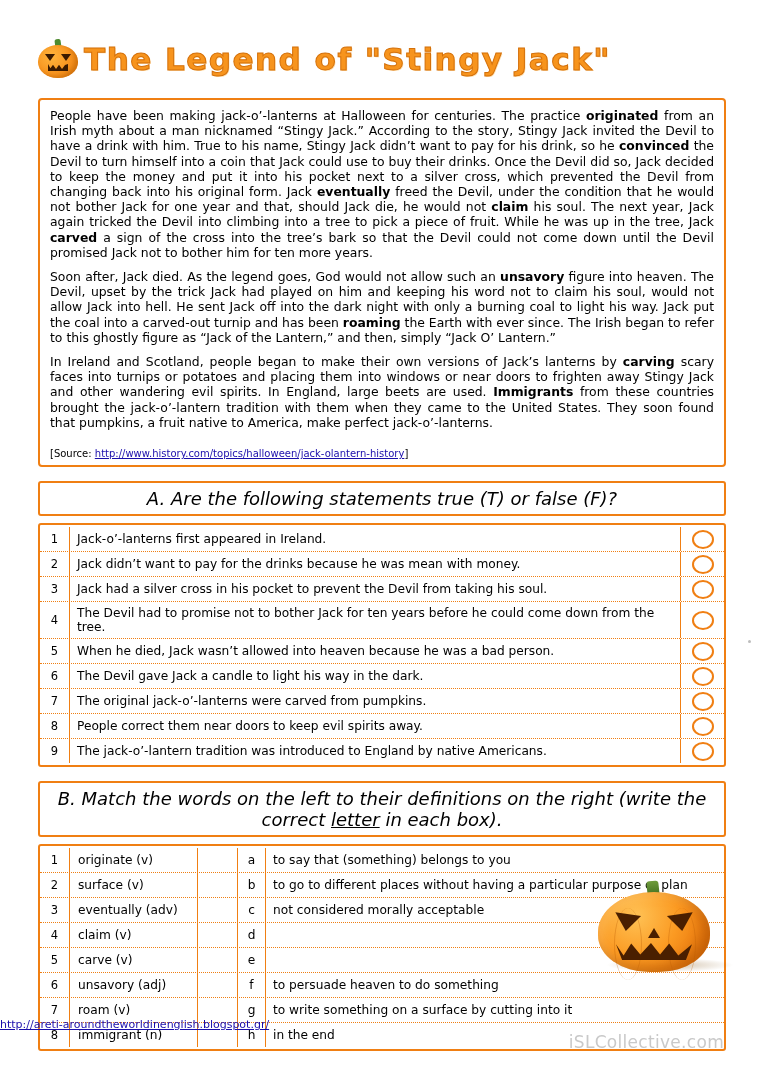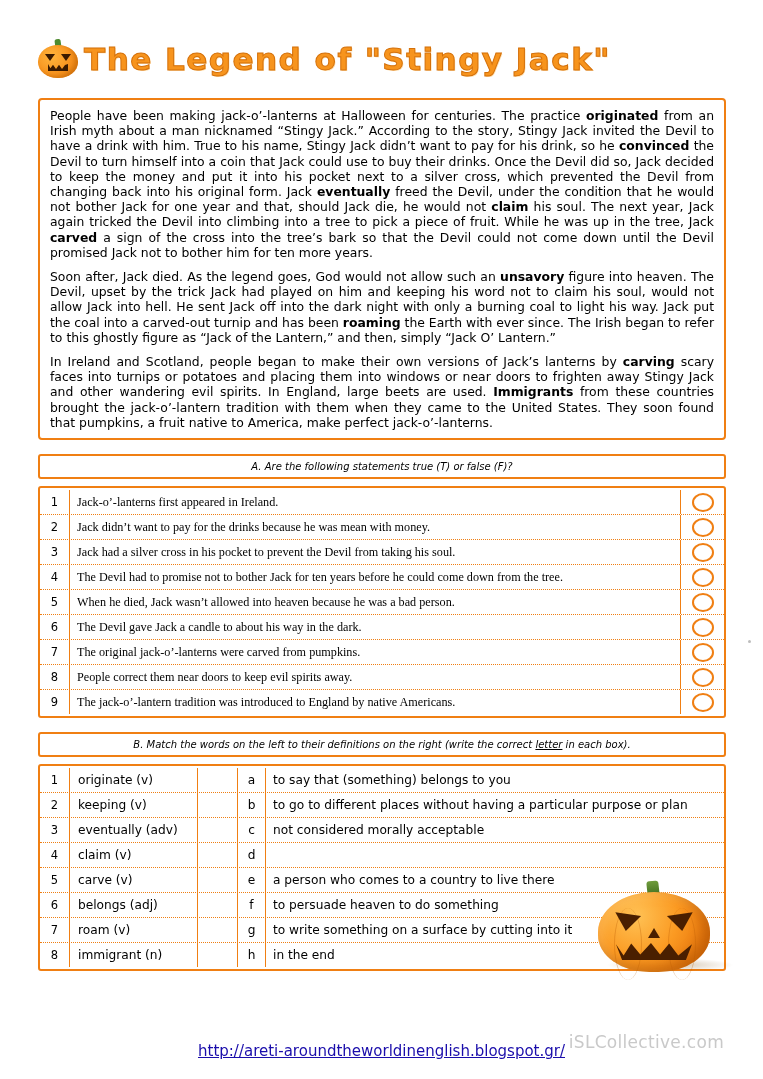--- a/index.html
+++ b/index.html
@@ -89,42 +89,42 @@
     padding: 8px 10px 6px 10px;
     width: 688px;
     box-sizing: border-box;
   }
   .textbox p {
     margin: 0 0 9px 0;
     font-size: 12.4px;
     line-height: 15.2px;
     text-align: justify;
   }
-  .textbox p:last-of-type { margin-bottom: 2px; }
+  .textbox p:last-of-type { margin-bottom: 18px; }
   .source {
     font-size: 10px;
     margin-top: 1px;
   }
   .source a {
     color: #1a0dab;
     text-decoration: underline;
   }
   b { font-weight: bold; }
 
   
   .section {
     margin: 14px 22px 0 38px;
     width: 688px;
     box-sizing: border-box;
   }
   .sec-head {
     border: 2px solid #f07f13;
     border-radius: 3px;
     text-align: center;
-    font-size: 10px;
+    font-size: 18px;
     font-style: italic;
     padding: 5px 4px;
     box-sizing: border-box;
   }
   .sec-head u { text-decoration: underline; }
 
   
   .tbl-a {
     margin-top: 7px;
     border: 2px solid #f07f13;
@@ -151,21 +151,20 @@
     border-right: 1px solid #f07f13;
     box-sizing: border-box;
   }
   .row-a .stmt {
     flex: 1 1 auto;
     font-size: 12.2px;
     line-height: 14px;
     padding: 4px 6px 4px 7px;
     display: flex;
     align-items: center;
-    font-family: Liberation Serif, serif;
   }
   .row-a .ans {
     width: 44px;
     flex: 0 0 44px;
     display: flex;
     align-items: center;
     justify-content: center;
     border-left: 1px solid #f07f13;
     box-sizing: border-box;
   }
@@ -296,23 +295,21 @@
     width: 76px; height: 18px;
     background: #4a1f00;
     clip-path: polygon(0 12%, 10% 75%, 20% 8%, 32% 70%, 46% 5%, 58% 70%, 70% 8%, 82% 75%, 100% 12%, 92% 100%, 8% 100%);
   }
 
   
   .footer-link {
     position: absolute;
     left: 0; right: 0;
     top: 1018px;
-    text-align: center;
-    font-size: 15px;
-    margin-top: 24px;
+    font-size: 11px;
   }
   .footer-link a {
     color: #1a0dab;
     text-decoration: underline;
   }
   .watermark {
     position: absolute;
     right: 39px;
     top: 1032px;
     font-size: 17px;
@@ -342,20 +339,23 @@
       <div class="eye r"></div>
       <div class="mouth"></div>
     </div>
     <div class="title-text">The Legend of "Stingy Jack"</div>
   </div>
 
   <div class="textbox">
     <p id="p1"><span>People have been making jack-o’-lanterns at Halloween for centuries. The practice </span><b>originated</b><span> from an Irish myth about a man nicknamed “Stingy Jack.” According to the story, Stingy Jack invited the Devil to have a drink with him. True to his name, Stingy Jack didn’t want to pay for his drink, so he </span><b>convinced</b><span> the Devil to turn himself into a coin that Jack could use to buy their drinks. Once the Devil did so, Jack decided to keep the money and put it into his pocket next to a silver cross, which prevented the Devil from changing back into his original form. Jack </span><b>eventually</b><span> freed the Devil, under the condition that he would not bother Jack for one year and that, should Jack die, he would not </span><b>claim</b><span> his soul. The next year, Jack again tricked the Devil into climbing into a tree to pick a piece of fruit. While he was up in the tree, Jack </span><b>carved</b><span> a sign of the cross into the tree’s bark so that the Devil could not come down until the Devil promised Jack not to bother him for ten more years.</span></p>
     <p id="p2"><span>Soon after, Jack died. As the legend goes, God would not allow such an </span><b>unsavory</b><span> figure into heaven. The Devil, upset by the trick Jack had played on him and keeping his word not to claim his soul, would not allow Jack into hell. He sent Jack off into the dark night with only a burning coal to light his way. Jack put the coal into a carved-out turnip and has been </span><b>roaming</b><span> the Earth with ever since. The Irish began to refer to this ghostly figure as “Jack of the Lantern,” and then, simply “Jack O’ Lantern.”</span></p>
     <p id="p3"><span>In Ireland and Scotland, people began to make their own versions of Jack’s lanterns by </span><b>carving</b><span> scary faces into turnips or potatoes and placing them into windows or near doors to frighten away Stingy Jack and other wandering evil spirits. In England, large beets are used. </span><b>Immigrants</b><span> from these countries brought the jack-o’-lantern tradition with them when they came to the United States. They soon found that pumpkins, a fruit native to America, make perfect jack-o’-lanterns.</span></p>
+    <div class="source">
+      <span>[Source: </span><a href="#">http://www.history.com/topics/halloween/jack-olantern-history</a><span>]</span>
+    </div>
   </div>
 
   <div class="section">
     <div class="sec-head">A. Are the following statements true (T) or false (F)?</div>
     <div class="tbl-a" id="tblA">
         <div class="row-a">
           <div class="num">1</div>
           <div class="stmt">Jack-o’-lanterns first appeared in Ireland.</div>
           <div class="ans">
             <div class="oval"></div>
@@ -384,21 +384,21 @@
         </div>
         <div class="row-a">
           <div class="num">5</div>
           <div class="stmt">When he died, Jack wasn’t allowed into heaven because he was a bad person.</div>
           <div class="ans">
             <div class="oval"></div>
           </div>
         </div>
         <div class="row-a">
           <div class="num">6</div>
-          <div class="stmt">The Devil gave Jack a candle to about his way in the dark.</div>
+          <div class="stmt">The Devil gave Jack a candle to light his way in the dark.</div>
           <div class="ans">
             <div class="oval"></div>
           </div>
         </div>
         <div class="row-a">
           <div class="num">7</div>
           <div class="stmt">The original jack-o’-lanterns were carved from pumpkins.</div>
           <div class="ans">
             <div class="oval"></div>
           </div>
@@ -427,21 +427,21 @@
     <div class="tbl-b" id="tblB">
         <div class="row-b">
           <div class="num">1</div>
           <div class="word">originate (v)</div>
           <div class="box"></div>
           <div class="letter">a</div>
           <div class="def">to say that (something) belongs to you</div>
         </div>
         <div class="row-b">
           <div class="num">2</div>
-          <div class="word">keeping (v)</div>
+          <div class="word">surface (v)</div>
           <div class="box"></div>
           <div class="letter">b</div>
           <div class="def">to go to different places without having a particular purpose or plan</div>
         </div>
         <div class="row-b">
           <div class="num">3</div>
           <div class="word">eventually (adv)</div>
           <div class="box"></div>
           <div class="letter">c</div>
           <div class="def">not considered morally acceptable</div>
@@ -450,25 +450,24 @@
           <div class="num">4</div>
           <div class="word">claim (v)</div>
           <div class="box"></div>
           <div class="letter">d</div>
         </div>
         <div class="row-b">
           <div class="num">5</div>
           <div class="word">carve (v)</div>
           <div class="box"></div>
           <div class="letter">e</div>
-          <div class="def">a person who comes to a country to live there</div>
         </div>
         <div class="row-b">
           <div class="num">6</div>
-          <div class="word">belongs (adj)</div>
+          <div class="word">unsavory (adj)</div>
           <div class="box"></div>
           <div class="letter">f</div>
           <div class="def">to persuade heaven to do something</div>
         </div>
         <div class="row-b">
           <div class="num">7</div>
           <div class="word">roam (v)</div>
           <div class="box"></div>
           <div class="letter">g</div>
           <div class="def">to write something on a surface by cutting into it</div>

